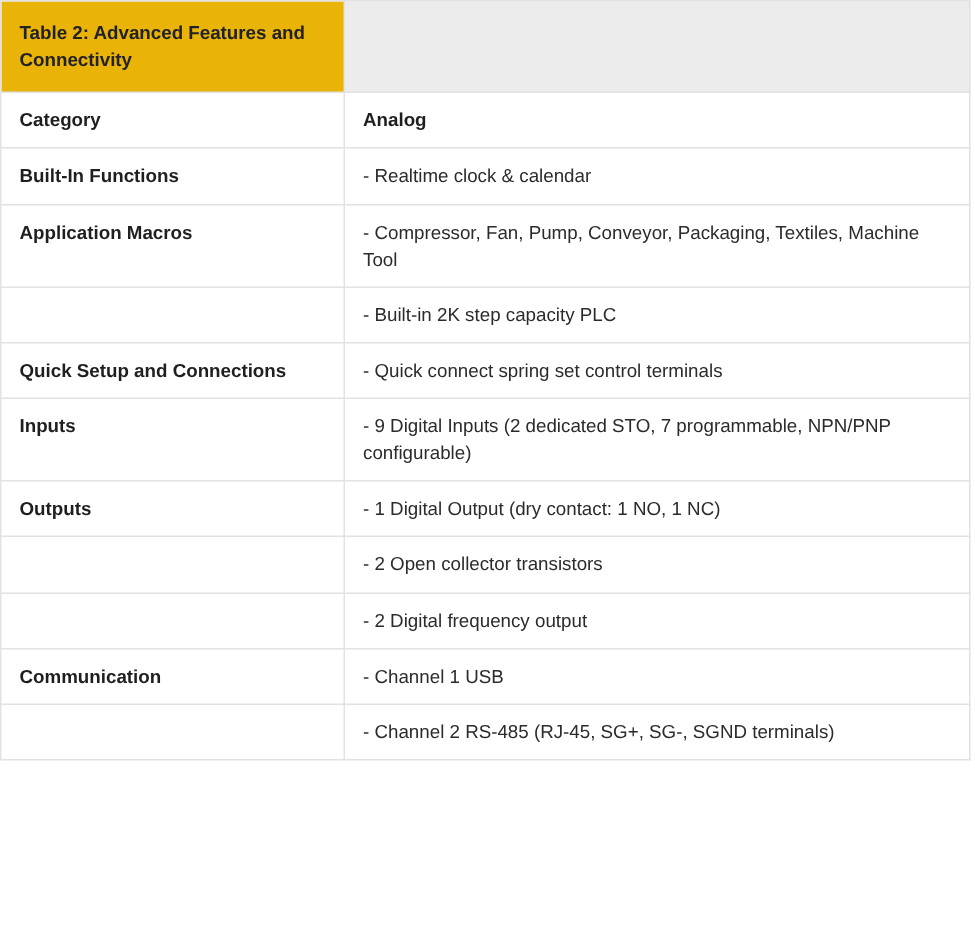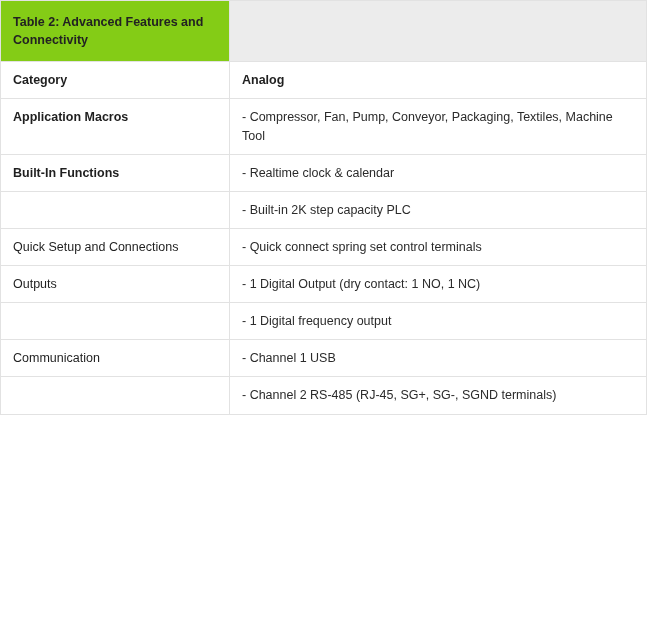--- a/index.html
+++ b/index.html
@@ -28,36 +28,36 @@
   table.spec-table col.col-cat { width: 229px; }
   table.spec-table col.col-det { width: 417px; }
 
   table.spec-table td {
     border: 1px solid #e2e2e2;
     padding: 9px 11px 9px 12px;
     vertical-align: top;
     line-height: 1.45;
   }
   tr.title-row td {
-    background: #84cc16;
+    background: #eab308;
     font-weight: bold;
     font-size: 12.5px;
     padding-top: 12px;
     padding-bottom: 12px;
     color: #222222;
   }
   tr.title-row td.title-blank {
     background: #ececec;
   }
   td.cat {
     font-weight: bold;
     color: #1f1f1f;
   }
   td.cat.plain {
-    font-weight: normal;
+    font-weight: bold;
   }
   td.det {
     color: #2b2b2b;
     font-weight: normal;
   }
   td.header-cell {
     font-weight: bold;
     color: #1f1f1f;
     margin-top: 38px;
   }
@@ -76,42 +76,50 @@
       <tr class="title-row">
         <td>Table 2: Advanced Features and Connectivity</td>
         <td class="title-blank"></td>
       </tr>
       <tr>
         <td class="header-cell">Category</td>
         <td class="header-cell">Analog</td>
       </tr>
 
       <tr>
+        <td class="cat">Built-In Functions</td>
+        <td class="det">- Realtime clock &amp; calendar</td>
+      </tr>
+      <tr>
         <td class="cat">Application Macros</td>
         <td class="det">- Compressor, Fan, Pump, Conveyor, Packaging, Textiles, Machine Tool</td>
-      </tr>
-      <tr>
-        <td class="cat">Built-In Functions</td>
-        <td class="det">- Realtime clock &amp; calendar</td>
       </tr>
       <tr>
         <td class="cat empty"></td>
         <td class="det">- Built-in 2K step capacity PLC</td>
       </tr>
       <tr>
         <td class="cat plain">Quick Setup and Connections</td>
         <td class="det">- Quick connect spring set control terminals</td>
       </tr>
       <tr>
+        <td class="cat plain">Inputs</td>
+        <td class="det">- 9 Digital Inputs (2 dedicated STO, 7 programmable, NPN/PNP configurable)</td>
+      </tr>
+      <tr>
         <td class="cat plain">Outputs</td>
         <td class="det">- 1 Digital Output (dry contact: 1 NO, 1 NC)</td>
       </tr>
       <tr>
         <td class="cat empty"></td>
-        <td class="det">- 1 Digital frequency output</td>
+        <td class="det">- 2 Open collector transistors</td>
+      </tr>
+      <tr>
+        <td class="cat empty"></td>
+        <td class="det">- 2 Digital frequency output</td>
       </tr>
       <tr>
         <td class="cat plain">Communication</td>
         <td class="det">- Channel 1 USB</td>
       </tr>
       <tr>
         <td class="cat empty"></td>
         <td class="det">- Channel 2 RS-485 (RJ-45, SG+, SG-, SGND terminals)</td>
       </tr>
 

